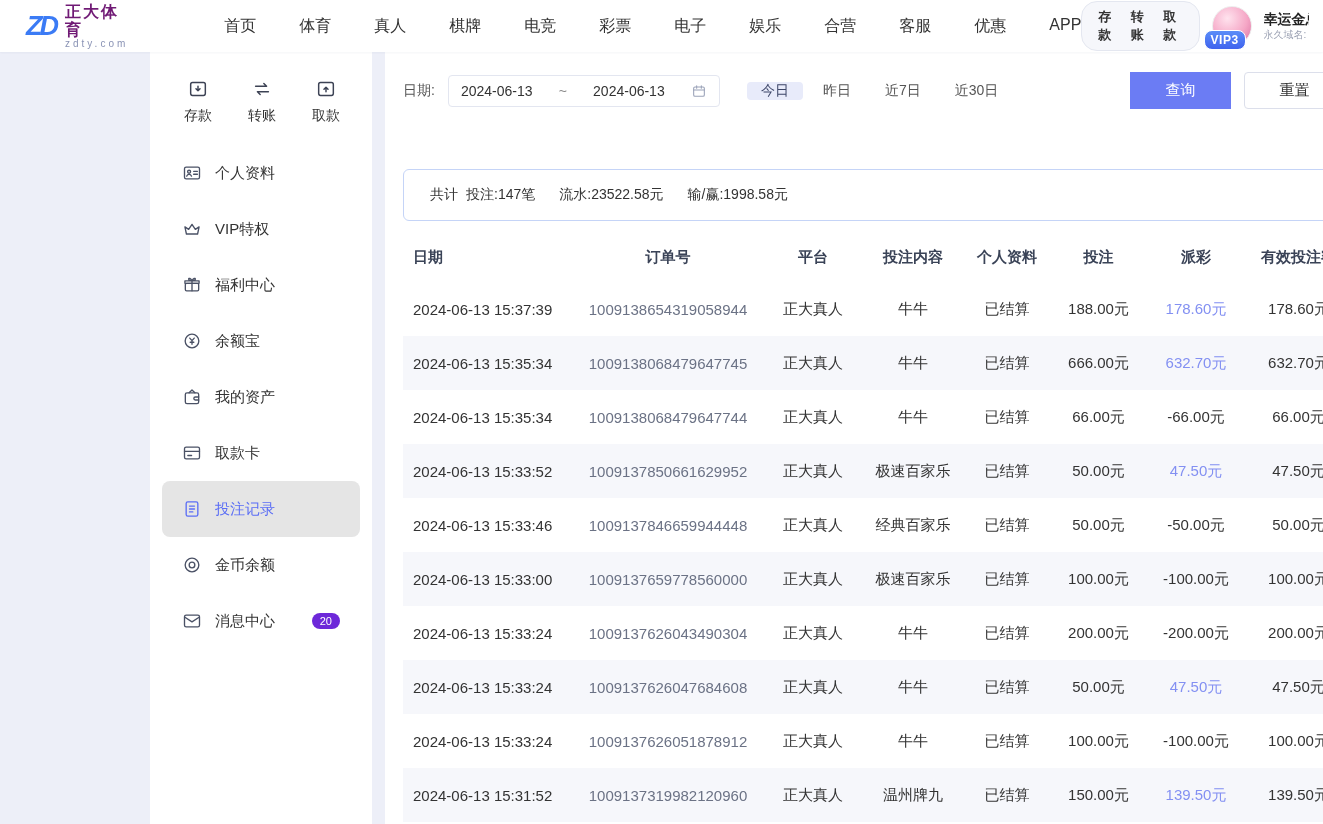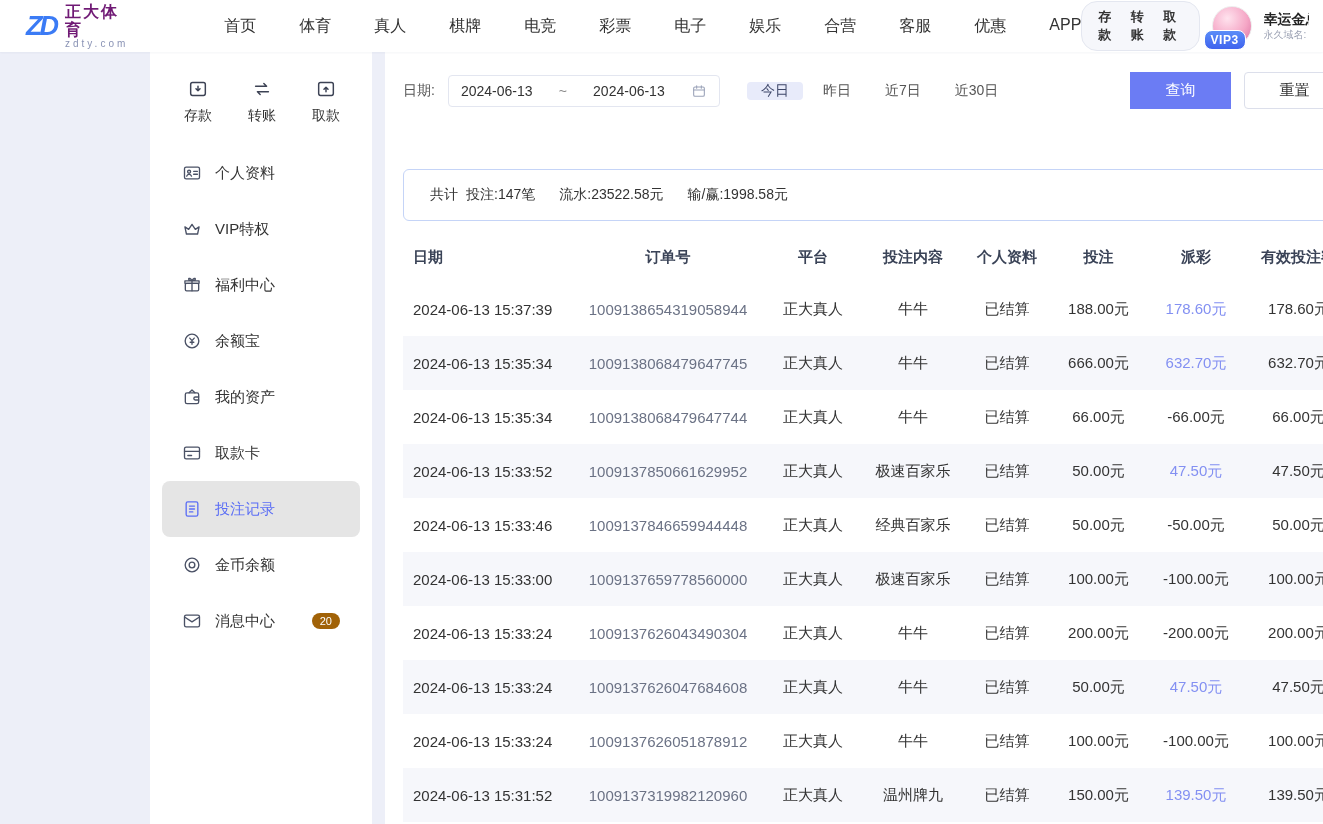--- a/index.html
+++ b/index.html
@@ -34,21 +34,21 @@
 
   
   .quick-actions { display:flex; justify-content:space-between; padding:4px 32px 20px 34px; }
   .quick-action { display:flex; flex-direction:column; align-items:center; gap:7px; font-size:14px; color:#333; cursor:pointer; }
   .qa-icon svg { width:22px; height:22px; color:#3c4254; display:block; }
   .menu { padding:0 12px; }
   .menu-item { display:flex; align-items:center; gap:13px; height:56px; padding:0 20px; font-size:15px; color:#333; border-radius:8px; cursor:pointer; }
   .mi-icon svg { width:20px; height:20px; color:#4a5165; display:block; }
   .menu-item.active { background:#e5e5e5; color:#5b6ef5; }
   .menu-item.active .mi-icon svg { color:#5b6ef5; }
-  .menu-badge { margin-left:auto; background:#a16207; color:#fff; font-size:11px; border-radius:9px; padding:2px 8px; }
+  .menu-badge { margin-left:auto; background:#6d28d9; color:#fff; font-size:11px; border-radius:9px; padding:2px 8px; }
 
   
   .filter-row { display:flex; align-items:center; gap:13px; padding:10px 0 14px; }
   .filter-label { font-size:14px; color:#555; white-space:nowrap; }
   .date-box { display:flex; align-items:center; justify-content:space-between; gap:10px; border:1px solid #e3e6f0; border-radius:4px; padding:7px 12px; font-size:14px; color:#333; width:272px; flex:none; cursor:pointer; }
   .date-sep { color:#888; }
   .cal-icon svg { width:16px; height:16px; color:#9aa2b8; display:block; }
   .range-group { display:flex; gap:6px; margin-left:14px; }
   .range-btn { font-size:14px; color:#555; padding:0 14px; border-radius:4px; background:transparent; border:none; white-space:nowrap; }
   .range-btn.active { background:#e8ebfa; color:#3d4668; }

